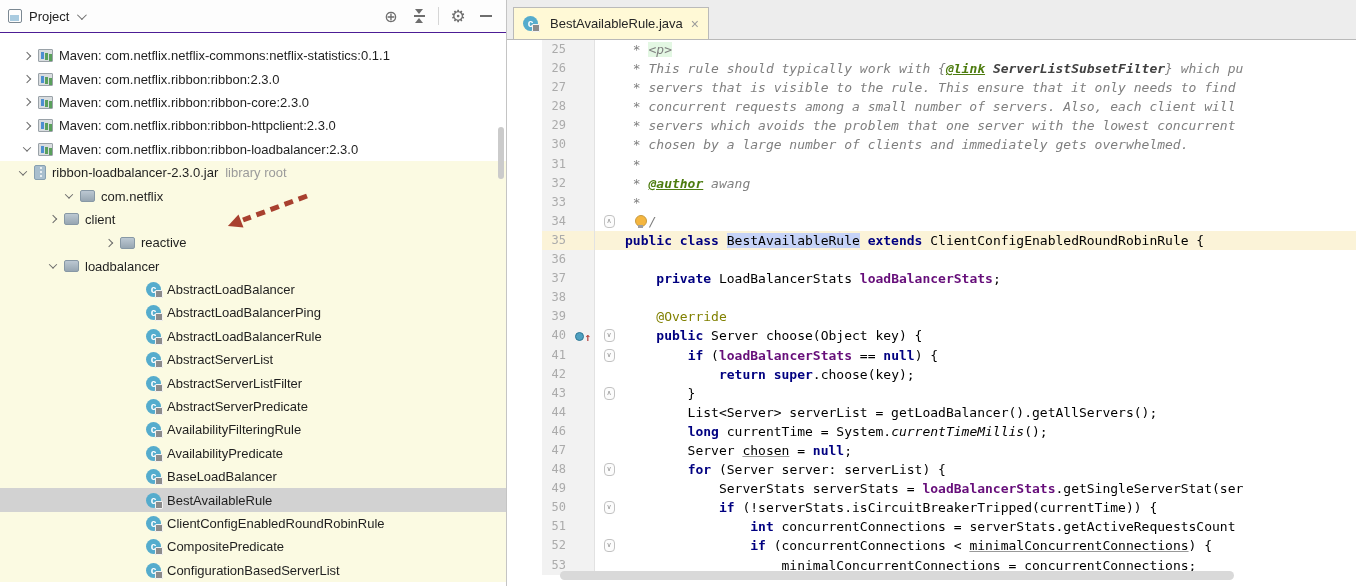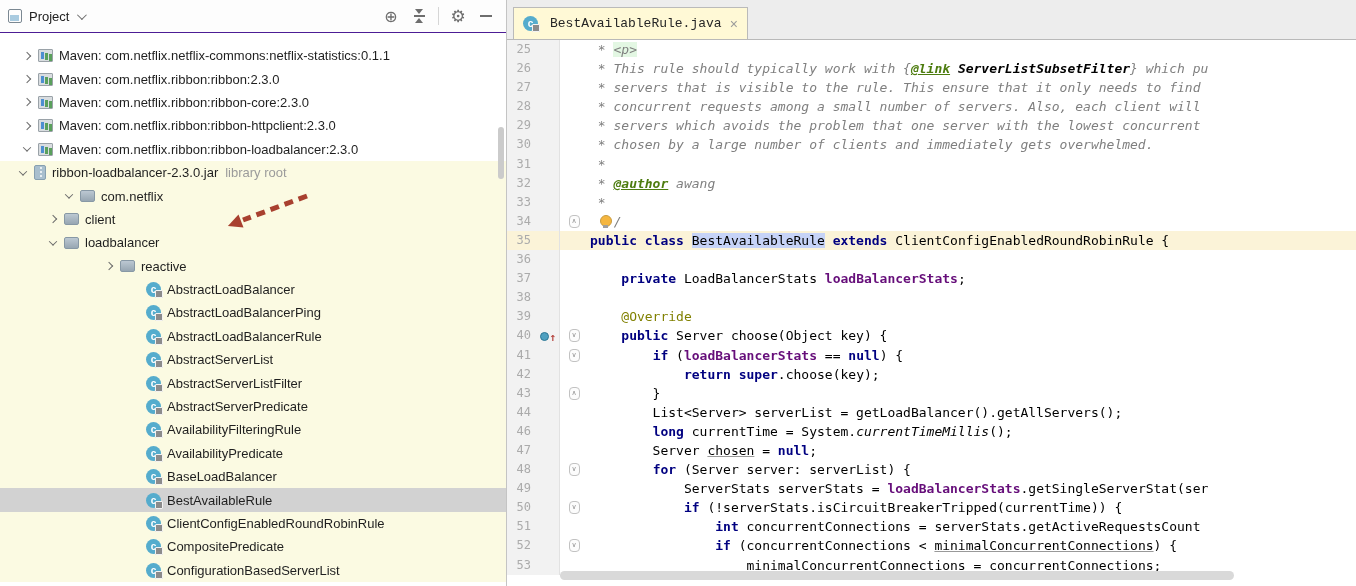--- a/index.html
+++ b/index.html
@@ -59,40 +59,40 @@
   .tree-scroll-thumb { position:absolute; right:2px; top:127px; width:6px; height:52px;
       background:#CBCBCB; border-radius:3px; }
   .arrow-svg { position:absolute; left:203px; top:187px; pointer-events:none; }
 
   
   .editor-pane { flex:1; display:flex; flex-direction:column; min-width:0; position:relative; }
   .tab-bar { height:40px; flex:none; background:#EDEDED; border-bottom:1px solid #B9B9B9;
              display:flex; align-items:flex-end; padding-left:6px; }
   .tab { height:32px; background:#FFF9D6; border:1px solid #BABABA; border-bottom:none;
          display:flex; align-items:center; padding:0 9px; gap:6px; }
-  .tab-label { font-size:13px; color:#262626;font-family:Liberation Mono, monospace; }
+  .tab-label { font-size:13px; color:#262626; }
   .tab-close { color:#9B9B9B; font-size:14px; line-height:1; margin-left:2px; }
 
-  .editor-body { position:relative; flex:1; background:#fff; overflow:hidden; }
+  .editor-body { position:relative; flex:1; background:#fff; overflow:hidden;margin-left:35px; }
   .code-line { display:flex; height:19.1px; line-height:19.1px;
                font-family:"DejaVu Sans Mono", monospace; font-size:13px; white-space:pre; }
   .ln  { width:30px; flex:none; text-align:right; padding-right:6px; color:#ABABAB;
          font-size:12px; background:#F2F2F2; }
   .gic { width:23px; flex:none; background:#F2F2F2; border-right:1px solid #E2E2E2;
          display:flex; align-items:center; justify-content:center; }
   .fold { width:28px; flex:none; display:flex; align-items:center; justify-content:center; }
   .fold-mark { width:11px; height:13px; border:1px solid #C2C2C2; border-radius:4px;
       background:#FCFCFC; font-size:7px; color:#8E8E8E; display:flex; align-items:center;
       justify-content:center; font-family:"DejaVu Sans",sans-serif; }
   .code-text { flex:1; min-width:0; overflow:hidden; padding-left:2px; color:#000; }
   .code-line.cur, .code-line.cur .ln, .code-line.cur .gic { background:#FBF3D8; }
 
   .s-c  { color:#7F7F7F; font-style:italic; }
   .s-ct { color:#4d7c0f; font-style:italic; font-weight:bold; text-decoration:underline; }
-  .s-cb { color:#000000; font-style:italic; font-weight:bold;text-align:right; }
+  .s-cb { color:#404040; font-style:italic; font-weight:bold;text-align:right; }
   .s-cg { color:#7F7F7F; font-style:italic; background:#E3F7E3; }
   .s-k  { color:#000080; font-weight:bold; }
   .s-p  { color:#000; }
   .s-f  { color:#660E7A; font-weight:bold; }
   .s-sf { color:#660E7A; font-weight:bold; font-style:italic; }
   .s-sm { color:#000; font-style:italic;text-align:center; }
   .s-u  { color:#000; text-decoration:underline; text-decoration-color:#999; }
   .s-a  { color:#808000; }
   .s-sel{ color:#000; background:#C6D3F7; }
   .caret { display:inline-block; width:2px; height:14px; background:#000;
@@ -189,33 +189,33 @@
           <span class="t-ic icon-package"></span>
           <span>com.netflix</span>
         </div>
         <div class="tree-row lvl3 lib-bg">
           <span class="chev col">
             <i></i>
           </span>
           <span class="t-ic icon-package"></span>
           <span>client</span>
         </div>
+        <div class="tree-row lvl4 lib-bg">
+          <span class="chev col">
+            <i></i>
+          </span>
+          <span class="t-ic icon-package"></span>
+          <span>reactive</span>
+        </div>
         <div class="tree-row lvl3 lib-bg">
           <span class="chev exp">
             <i></i>
           </span>
           <span class="t-ic icon-package"></span>
           <span>loadbalancer</span>
-        </div>
-        <div class="tree-row lvl4 lib-bg">
-          <span class="chev col">
-            <i></i>
-          </span>
-          <span class="t-ic icon-package"></span>
-          <span>reactive</span>
         </div>
         <div class="tree-row lvl5 lib-bg">
           <span class="t-ic icon-class">c</span>
           <span>AbstractLoadBalancer</span>
         </div>
         <div class="tree-row lvl5 lib-bg">
           <span class="t-ic icon-class">c</span>
           <span>AbstractLoadBalancerPing</span>
         </div>
         <div class="tree-row lvl5 lib-bg">

